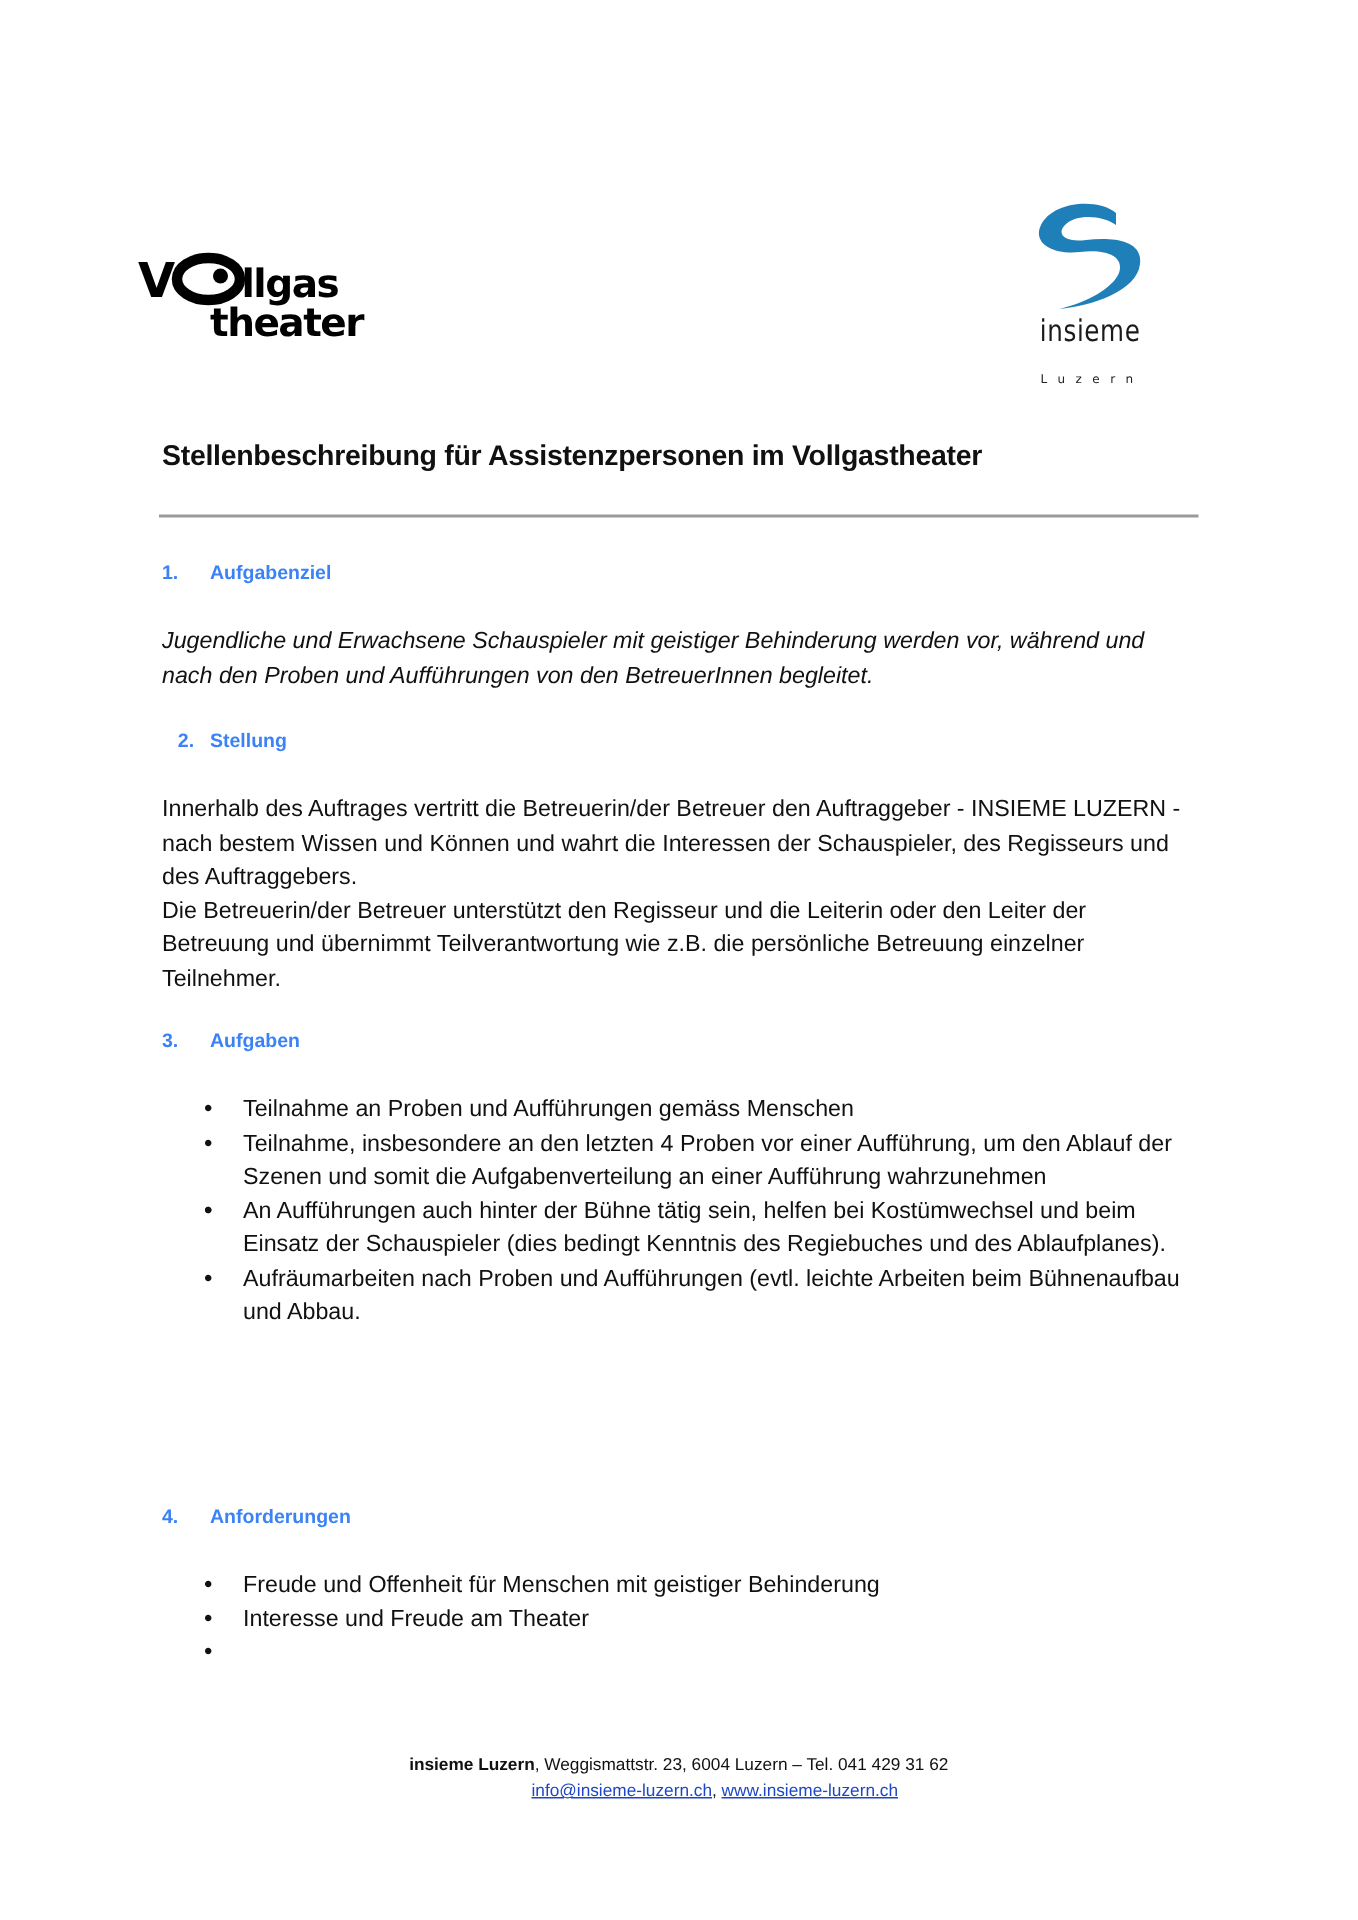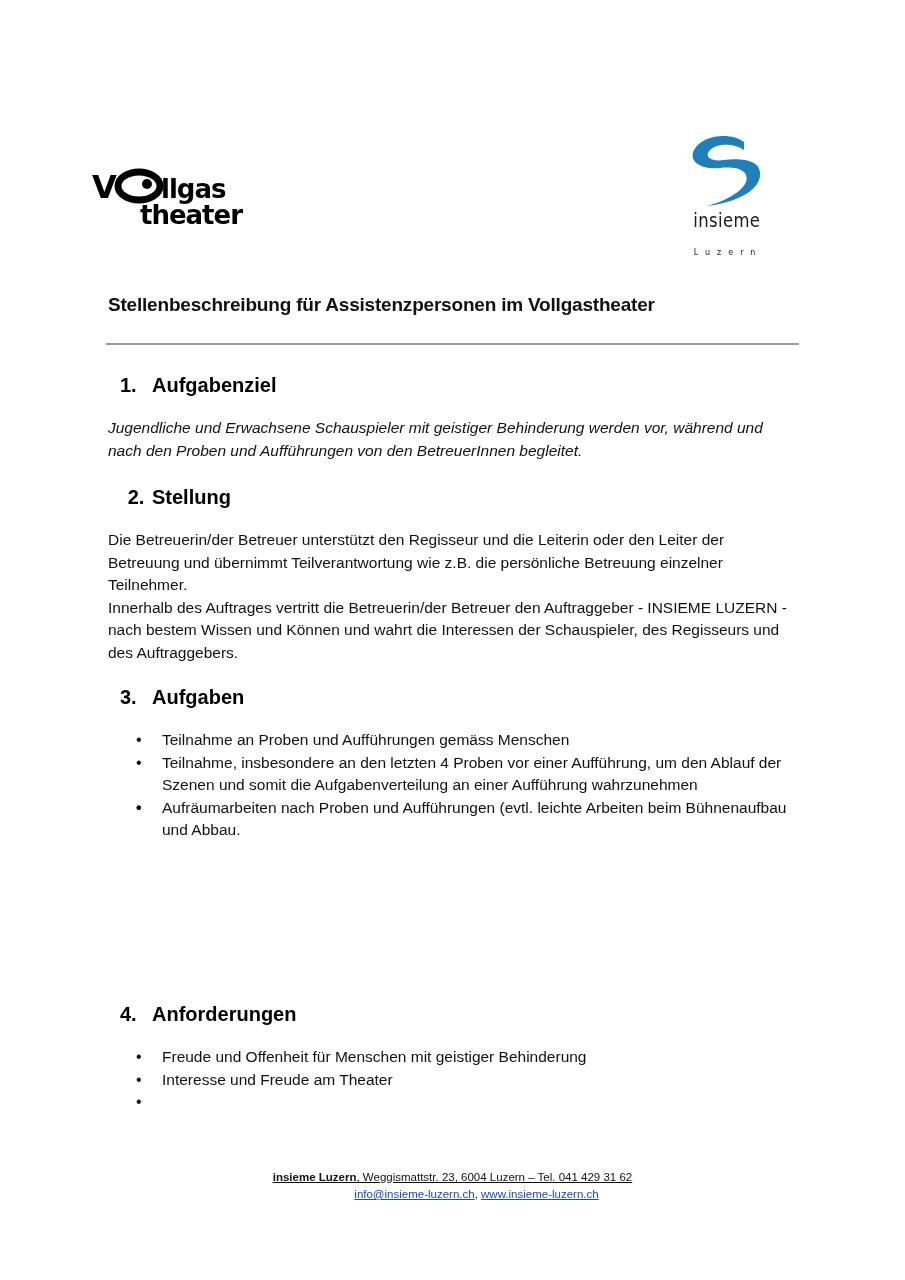--- a/index.html
+++ b/index.html
@@ -11,21 +11,21 @@
   .insieme-word { position: absolute; left: 0; top: 76px; width: 80px; text-align: center;
                   font-family: "DejaVu Sans", sans-serif; font-size: 20px; letter-spacing: 0.5px;
                   color: #1a1a1a; transform: scaleX(0.82); transform-origin: center; }
   .insieme-city { position: absolute; left: 4px; top: 100px; width: 76px; text-align: center;
                   font-family: "DejaVu Sans", sans-serif; font-size: 8px; letter-spacing: 7px; color: #222; margin-top: 16px; }
 
   .title { position: absolute; left: 108px; top: 294px; font-size: 19px; font-weight: bold;
            letter-spacing: -0.2px; color: #111; }
   .rule { position: absolute; left: 106px; top: 343px; width: 693px; height: 2px; background: #9a9a9a; }
 
-  .section-head { position: absolute; left: 120px; font-size: 20px; font-weight: bold; color: #000000; }
+  .section-head { position: absolute; left: 108px; font-size: 13px; font-weight: bold; color: #3b82f6; }
   .section-head .num { display: inline-block; width: 32px; }
 
   .para { position: absolute; left: 108px; width: 690px; font-size: 15.5px; line-height: 22.5px; color: #111; }
   .para p { margin: 0; }
 
   ul.bullets { position: absolute; left: 108px; width: 680px; margin: 0; padding: 0; list-style: none;
                font-size: 15.5px; line-height: 22.5px; color: #111; }
   ul.bullets li { position: relative; padding-left: 54px; }
   ul.bullets li .dot { position: absolute; left: 28px; top: 0; font-size: 16px; }
 
@@ -61,42 +61,42 @@
   <span class="num">1.</span><span>Aufgabenziel</span>
 </div>
 <div class="para" style="top:417px;font-style:italic;">
   <p>Jugendliche und Erwachsene Schauspieler mit geistiger Behinderung werden vor, während und nach den Proben und Aufführungen von den BetreuerInnen begleitet.</p>
 </div>
 
 <div class="section-head" style="top:486px;text-align:center;">
   <span class="num">2.</span><span>Stellung</span>
 </div>
 <div class="para" style="top:529px;">
+  <p>Innerhalb des Auftrages vertritt die Betreuerin/der Betreuer den Auftraggeber - INSIEME LUZERN -  nach bestem Wissen und Können und wahrt die Interessen der Schauspieler, des Regisseurs und des Auftraggebers.</p>
   <p>Die Betreuerin/der Betreuer unterstützt den Regisseur und die Leiterin oder den Leiter der Betreuung und übernimmt Teilverantwortung wie z.B. die persönliche Betreuung einzelner Teilnehmer.</p>
-  <p>Innerhalb des Auftrages vertritt die Betreuerin/der Betreuer den Auftraggeber - INSIEME LUZERN -  nach bestem Wissen und Können und wahrt die Interessen der Schauspieler, des Regisseurs und des Auftraggebers.</p>
 </div>
 
 <div class="section-head" style="top:686px;">
   <span class="num">3.</span><span>Aufgaben</span>
 </div>
 <ul class="bullets" style="top:729px;">
   <li><span class="dot">•</span><span>Teilnahme an Proben und Aufführungen gemäss Menschen</span></li>
   <li><span class="dot">•</span><span>Teilnahme, insbesondere an den letzten 4 Proben vor einer Aufführung, um den Ablauf der Szenen und somit die Aufgabenverteilung an einer Aufführung wahrzunehmen</span></li>
   <li><span class="dot">•</span></li>
-  <li><span class="dot">•</span></li>
+  <li><span class="dot">•</span><span>An Aufführungen auch hinter der Bühne tätig sein, helfen bei Kostümwechsel und beim Einsatz der Schauspieler (dies bedingt Kenntnis des Regiebuches und des Ablaufplanes).</span></li>
   <li><span class="dot">•</span><span>Aufräumarbeiten nach Proben und Aufführungen (evtl. leichte Arbeiten beim Bühnenaufbau und Abbau.</span></li>
 </ul>
 
 <div class="section-head" style="top:1003px;">
   <span class="num">4.</span><span>Anforderungen</span>
 </div>
 <ul class="bullets" style="top:1046px;">
   <li><span class="dot">•</span><span>Freude und Offenheit für Menschen mit geistiger Behinderung</span></li>
   <li><span class="dot">•</span><span>Interesse und Freude am Theater</span></li>
   <li><span class="dot">•</span></li>
 </ul>
 
-<div class="footer" style="top:1171px;text-decoration:underline;">
+<div class="footer" style="top:1171px;">
   <b>insieme Luzern</b><span>, Weggismattstr. 23, 6004 Luzern – Tel. 041 429 31 62</span>
 </div>
 <div class="footer" style="top:1188px;padding-left:24px;">
   <a>info@insieme-luzern.ch</a><span>, </span><a>www.insieme-luzern.ch</a>
 </div>
 
 </body></html>

